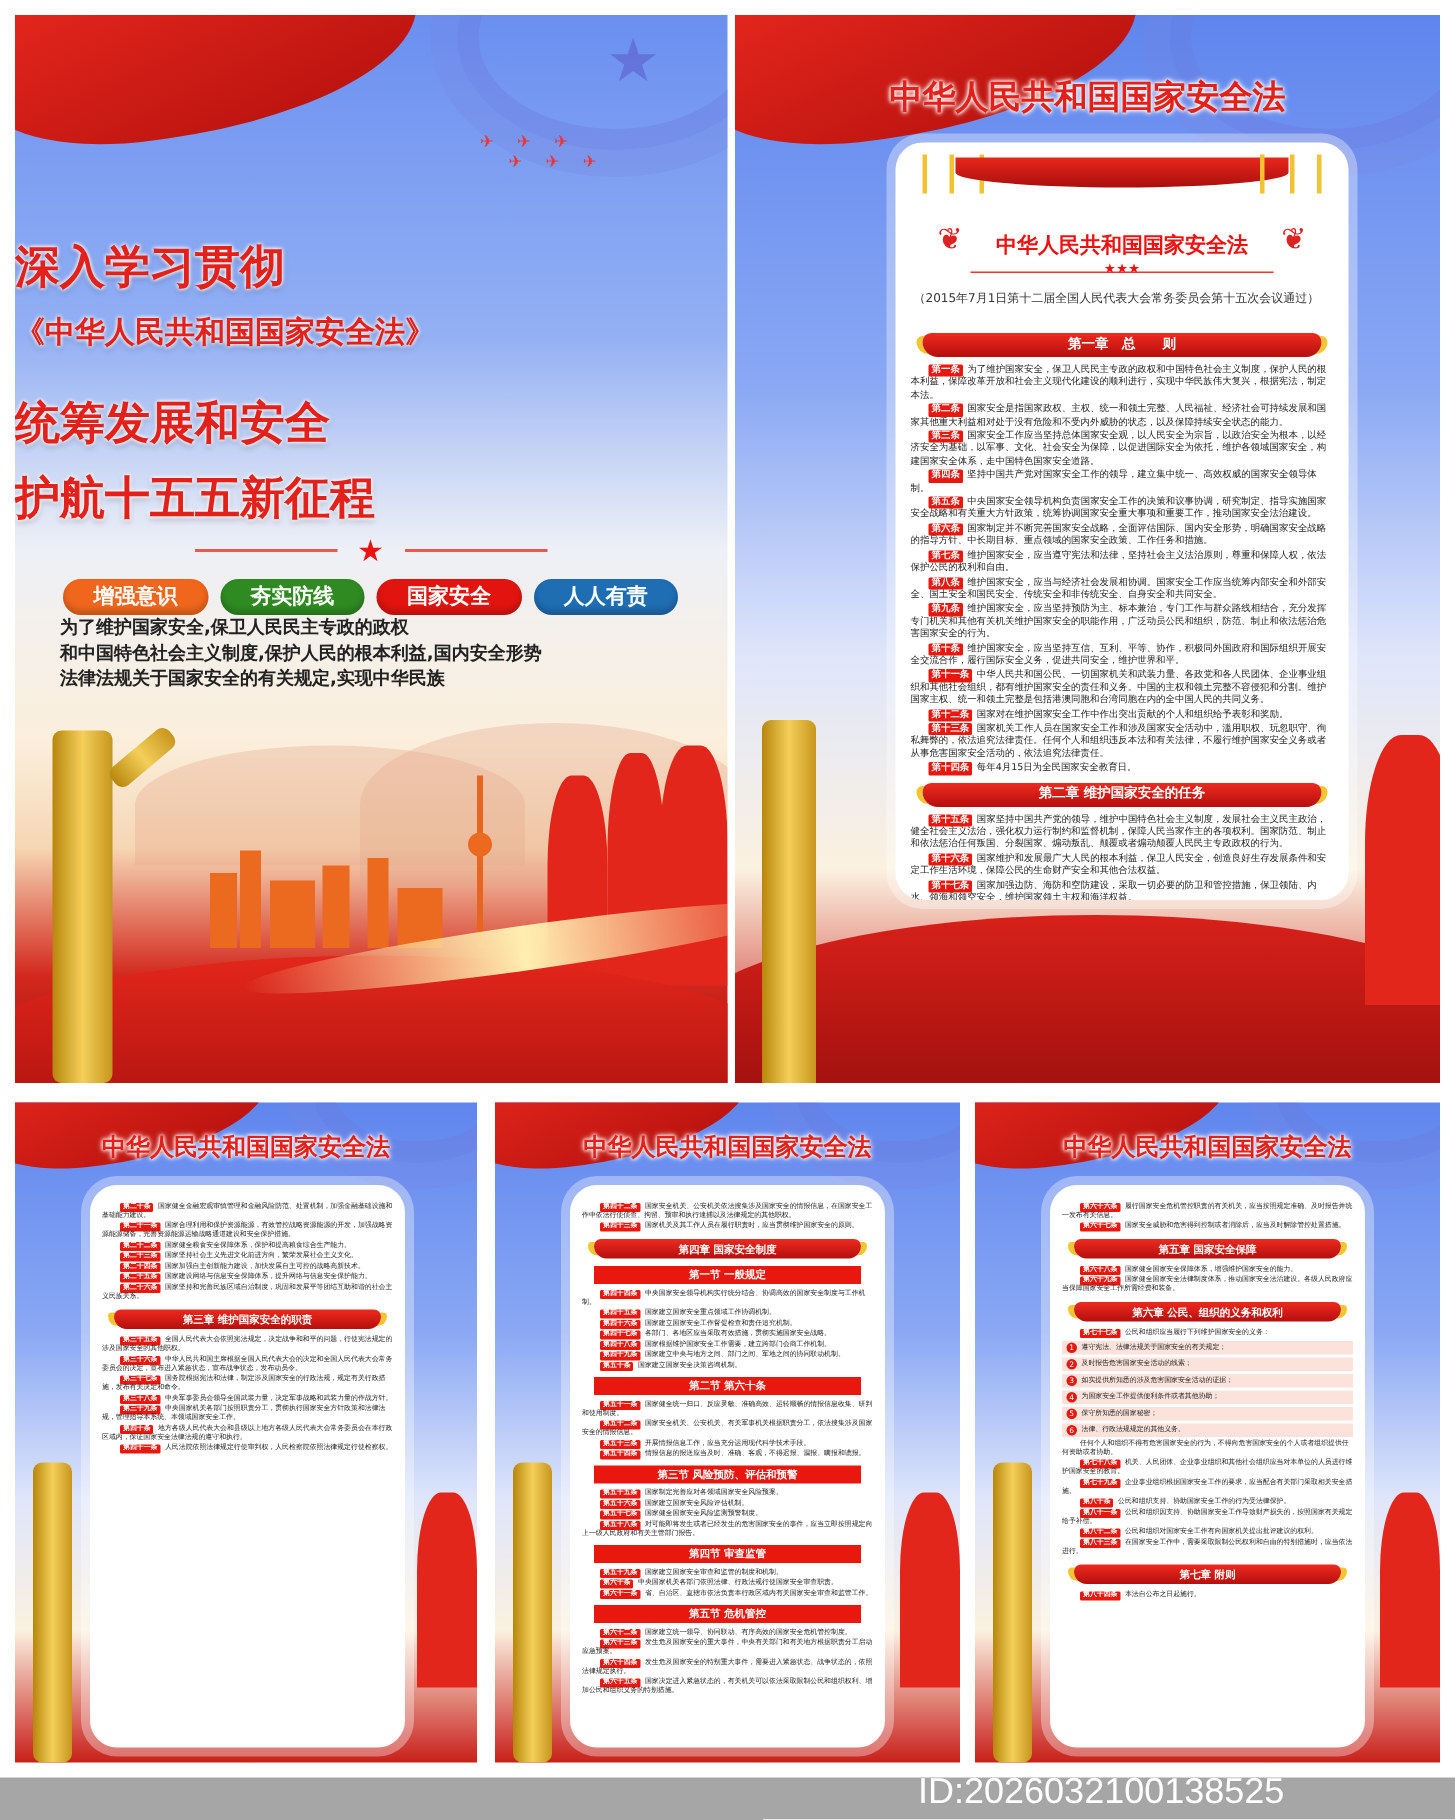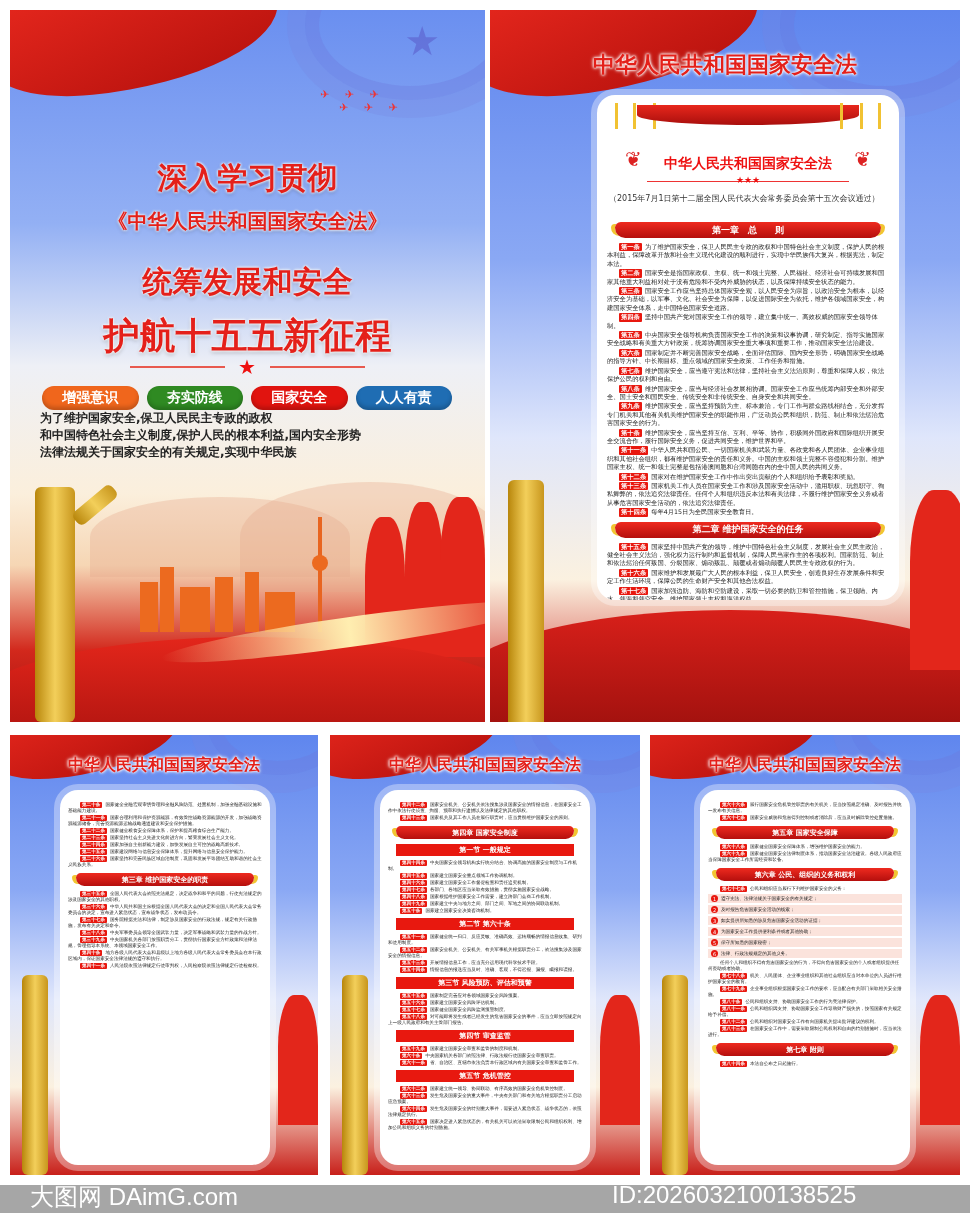--- a/index.html
+++ b/index.html
@@ -7,21 +7,21 @@
 .poster{position:absolute;overflow:hidden;background:linear-gradient(180deg,#5f86ee 0%,#8aa8f4 35%,#dfe6fb 60%,#fbf1e0 80%,#c8201a 100%)}
 .p1{left:10px;top:10px;width:475px;height:712px;background:linear-gradient(180deg,#6a8ff0 0%,#93b0f4 30%,#eef0f6 50%,#fbefdc 68%,#f6d6b4 78%,#d2281c 90%,#a8120f 100%)}
 .p2{left:490px;top:10px;width:470px;height:712px}
 .p3{left:10px;top:735px;width:308px;height:440px}
 .p4{left:330px;top:735px;width:310px;height:440px}
 .p5{left:650px;top:735px;width:310px;height:440px}
 .flag{position:absolute;left:-20px;top:-30px;width:290px;height:110px;background:linear-gradient(160deg,#e8281e,#b3100c);border-radius:0 0 80% 40%;transform:rotate(-6deg)}
 .emblem{position:absolute;right:-30px;top:-60px;width:210px;height:150px;border-radius:50%;border:14px solid rgba(110,120,220,.35);box-shadow:0 0 0 18px rgba(120,130,225,.25)}
 .star-bg{position:absolute;color:rgba(90,90,200,.55);font-size:40px}
 .birds{position:absolute;color:#e33;font-size:11px;letter-spacing:6px}
-.h1{position:absolute;left:0;width:100%;text-align:center;color:#e4201a;font-weight:bold;text-shadow:0 0 3px #fff,0 0 3px #fff,0 2px 4px rgba(0,0,0,.25)}
+.h1{position:absolute;left:0;width:100%;color:#e4201a;font-weight:bold;text-shadow:0 0 3px #fff,0 0 3px #fff,0 2px 4px rgba(0,0,0,.25)}
 .divider{position:absolute;left:120px;width:235px;height:14px}
 .divider .line{position:absolute;top:6px;height:2px;background:#e85a4f;width:95px}
 .divider .star{position:absolute;left:108px;top:-5px;color:#e11;font-size:20px}
 .tags{position:absolute;top:376px;left:32px;width:410px;display:flex;gap:8px}
 .tag{flex:1;height:24px;border-radius:12px;color:#fff;font-weight:bold;font-size:14px;display:flex;align-items:center;justify-content:center;box-shadow:inset 0 -3px 4px rgba(0,0,0,.2)}
 .intro{position:absolute;top:400px;left:30px;width:420px;text-align:left;font-size:12px;line-height:17px;color:#222;font-weight:bold}
 .scene{position:absolute;left:0;bottom:0;width:100%;height:245px}
 .hill{position:absolute;background:rgba(230,170,140,.35);border-radius:50% 50% 0 0}
 .column{position:absolute;background:linear-gradient(90deg,#b8860b,#f3cf5a,#c8961d);border-radius:6px}
 .city{position:absolute;background:#ec6a1f}
@@ -58,21 +58,21 @@
 
 <div class="poster p1">
   <div class="flag"></div>
   <div class="emblem"></div>
   <div class="star-bg" style="right:45px;top:8px">★</div>
   <div class="birds" style="left:310px;top:78px">✈ ✈ ✈<br>&nbsp;&nbsp;✈ ✈ ✈</div>
 
   <div class="h1" style="top:148px;font-size:30px">深入学习贯彻</div>
   <div class="h1" style="top:198px;font-size:20px">《中华人民共和国国家安全法》</div>
   <div class="h1" style="top:252px;font-size:30px">统筹发展和安全</div>
-  <div class="h1" style="top:302px;font-size:36px">护航十五五新征程</div>
+  <div class="h1" style="top:302px;font-size:30px">护航十五五新征程</div>
 
   <div class="divider" style="top:350px">
     <div class="line" style="left:0"></div>
     <span class="star">★</span>
     <div class="line" style="right:0"></div>
   </div>
 
   <div class="tags">
     <div class="tag" style="background:#f0661c">增强意识</div>
     <div class="tag" style="background:#2f8a22">夯实防线</div>
@@ -271,15 +271,14 @@
       <div class="art"><span class="num">第八十一条</span>公民和组织因支持、协助国家安全工作导致财产损失的，按照国家有关规定给予补偿。</div>
       <div class="art"><span class="num">第八十二条</span>公民和组织对国家安全工作有向国家机关提出批评建议的权利。</div>
       <div class="art"><span class="num">第八十三条</span>在国家安全工作中，需要采取限制公民权利和自由的特别措施时，应当依法进行。</div>
       <div class="chapter" style="font-size:7px;height:13px">第七章 附则</div>
       <div class="art"><span class="num">第八十四条</span><span>本法自公布之日起施行。</span></div>
     </div>
   </div>
 </div>
 
 <div class="watermark">
-  <div class="wm-left">大图网 DAimG.com</div>
   <div class="wm-right">ID:2026032100138525</div>
 </div>
 
 </body></html>

